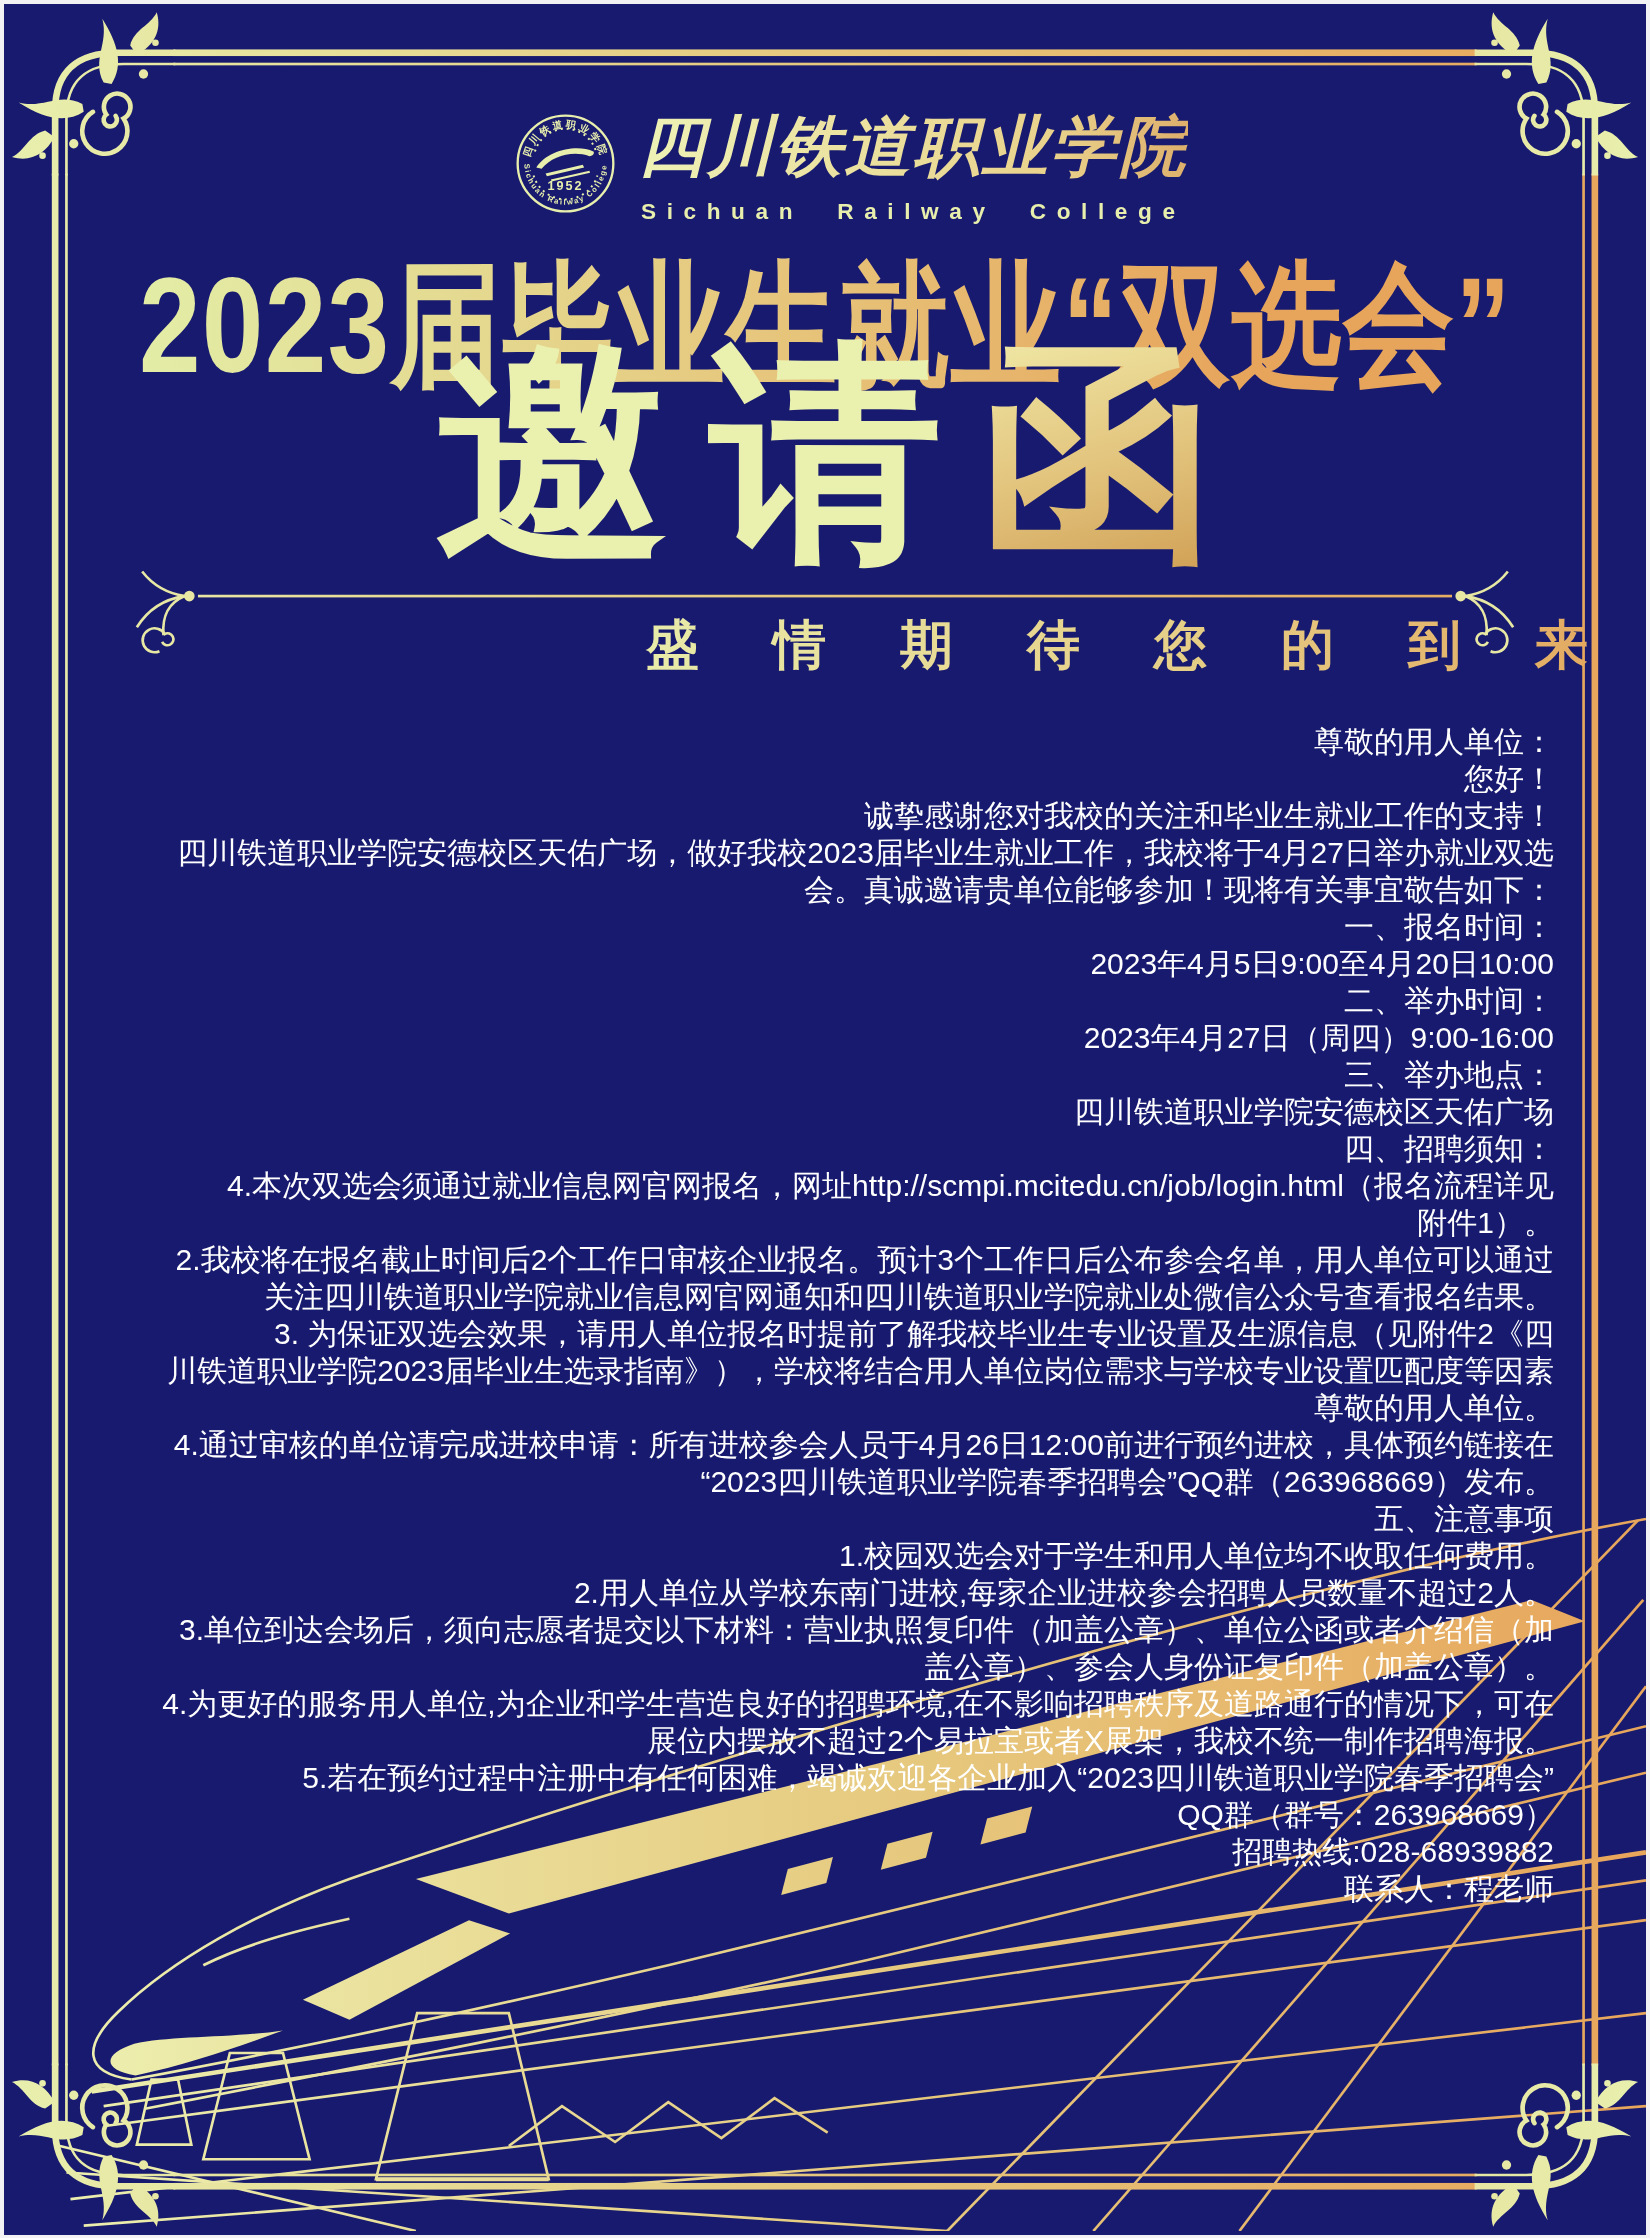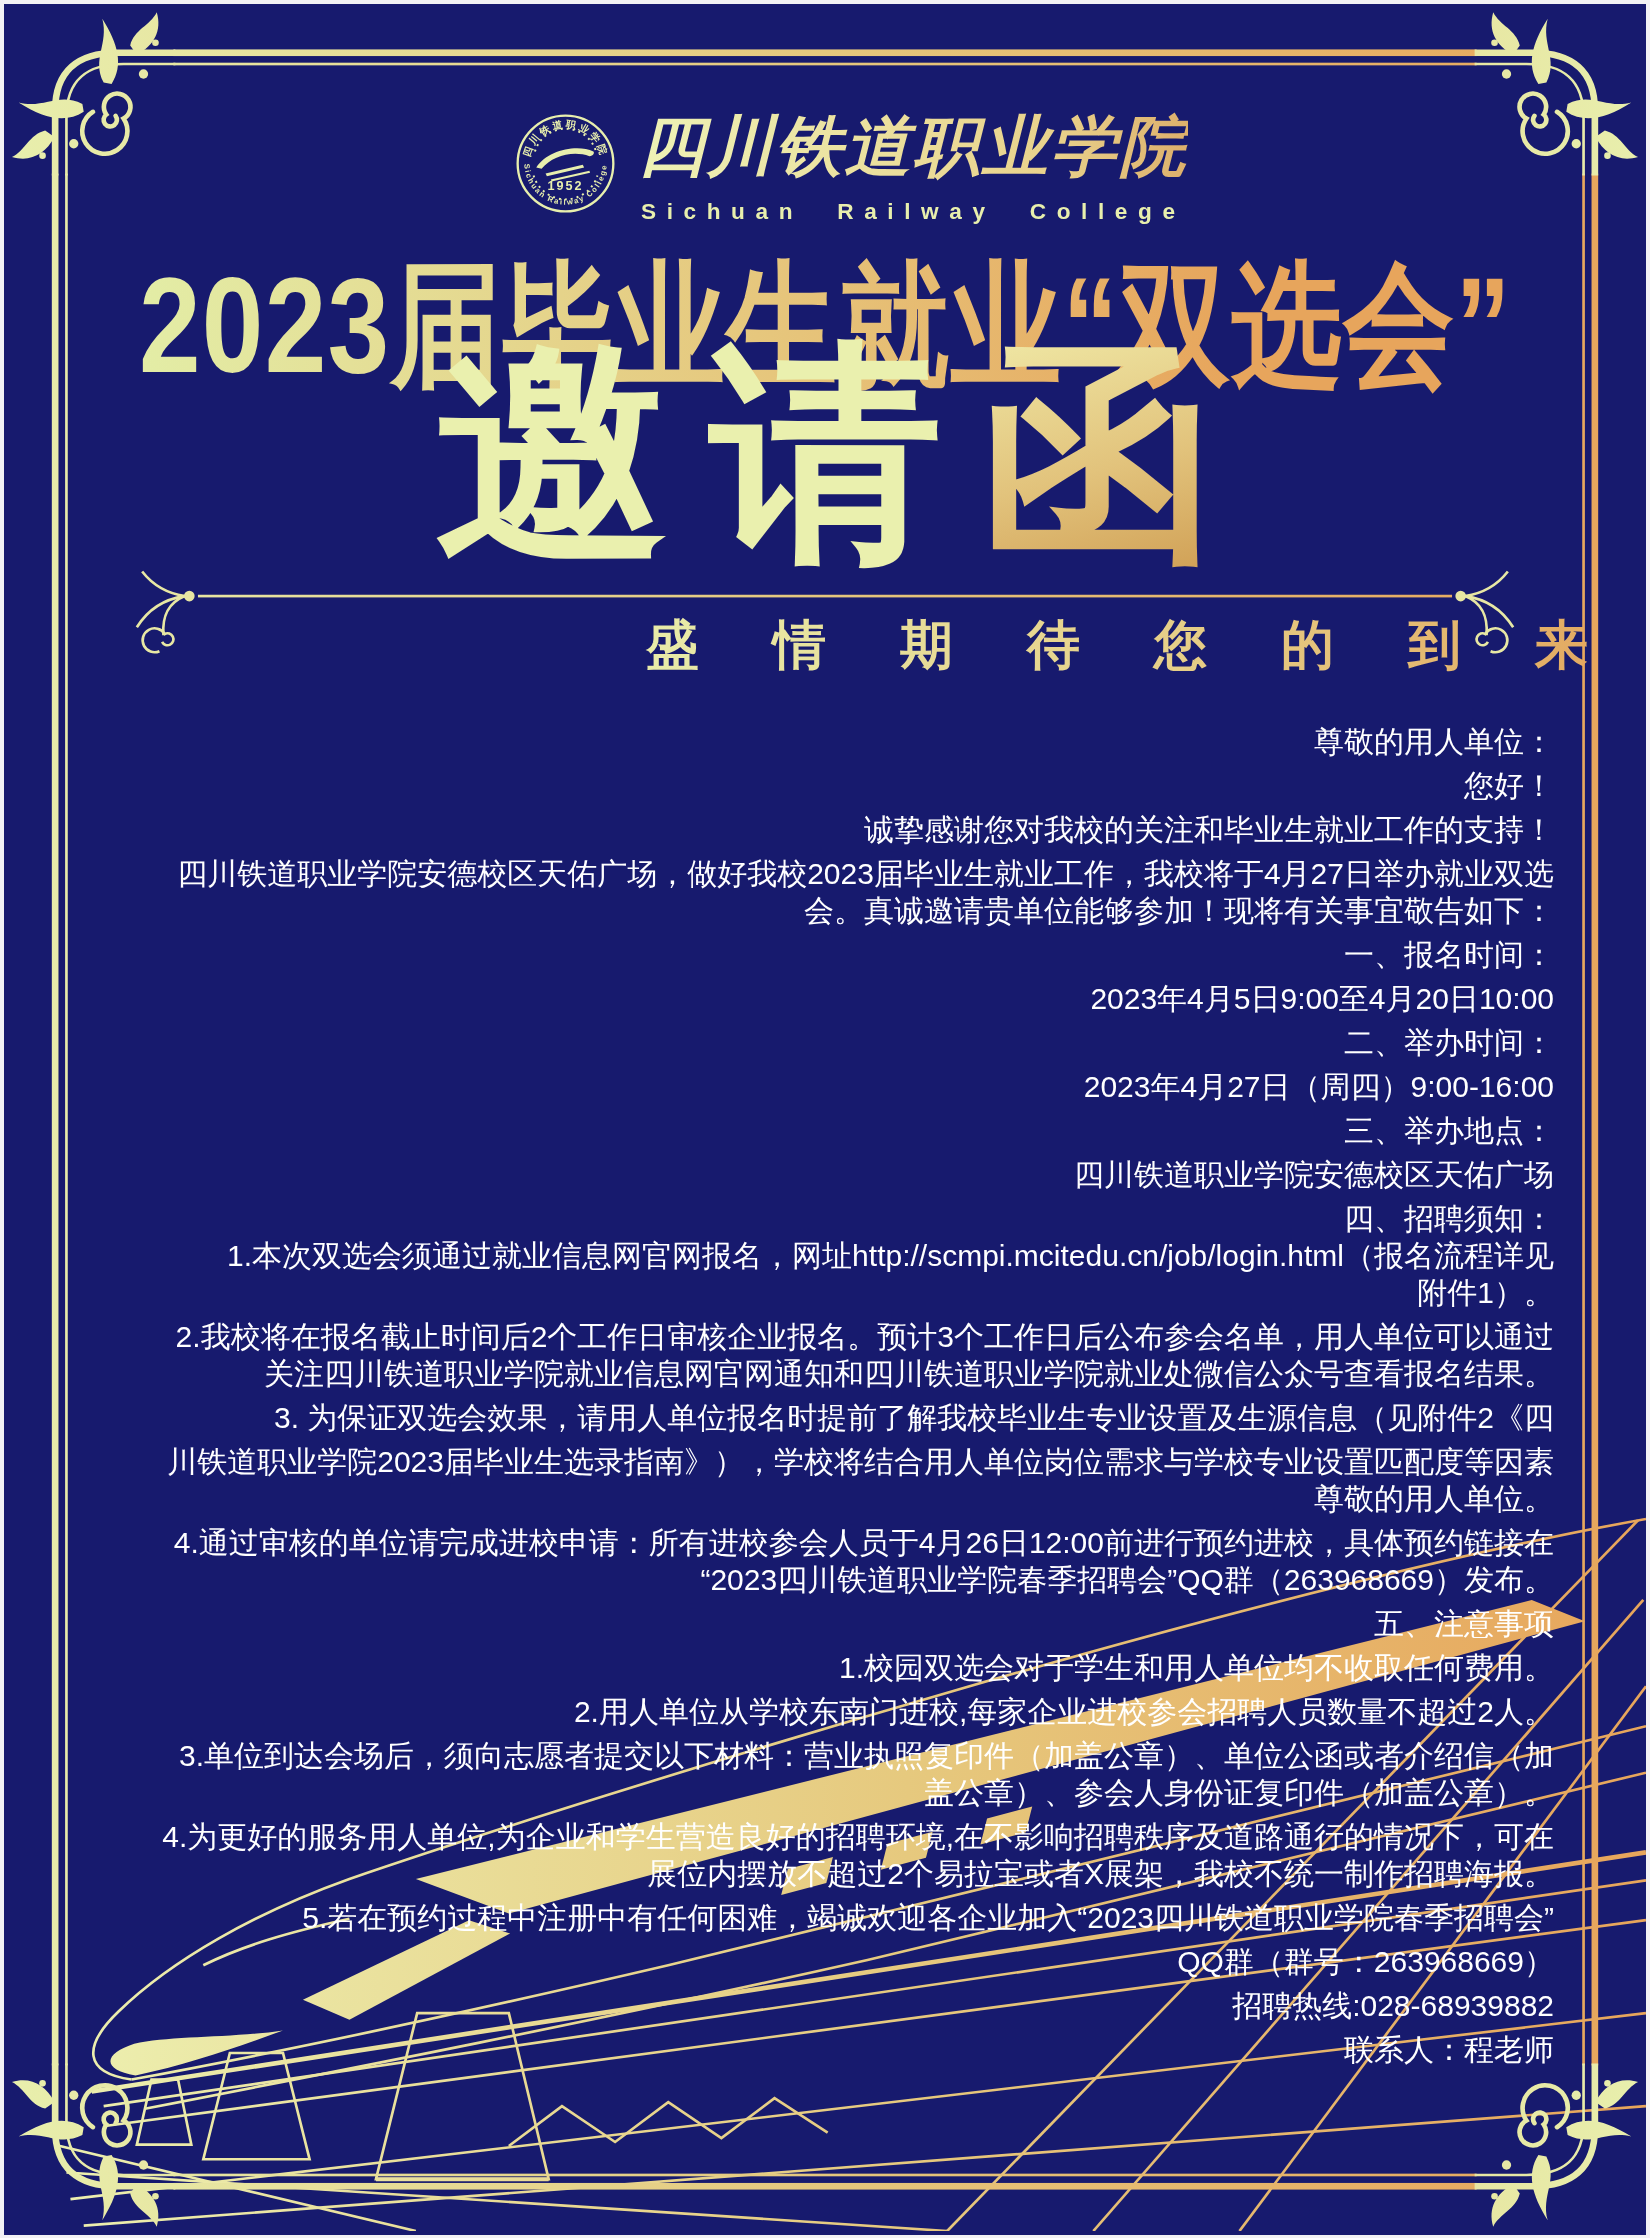--- a/index.html
+++ b/index.html
@@ -35,21 +35,21 @@
     background-image:linear-gradient(170deg,#eaf0ae 0%,#eaf0ae 100%);}
   .invite-char.gold{background-image:linear-gradient(165deg,#efe7a4 5%,#e2c37c 55%,#cf9d52 100%);}
   
   .subtitle-wrap{position:absolute;top:606px;left:16px;width:100%;text-align:right;z-index:2;}
   .subtitle{display:inline-block;font-size:53px;font-weight:700;letter-spacing:74px;padding-left:74px;white-space:nowrap;
     background-image:linear-gradient(to right,#e9efad 0%,#e6cf88 55%,#e2a45c 100%);}
   
   .body-text{position:absolute;top:719px;left:98px;right:92px;z-index:2;color:var(--text);font-size:30px;line-height:37px;}
   .line{white-space:nowrap;text-align:right;}
   .line .bold{font-weight:400;}
-  .indent-1{padding-left:60px;margin-top:7px;}
+  .indent-1{padding-left:60px;}
   .indent-2{padding-left:77px;}
 </style>
 </head>
 <body>
 
 <div class="poster">
 
   <svg class="frame-svg" viewBox="0 0 2472 3358" aria-hidden="true">
     <defs>
       <linearGradient id="gf" gradientUnits="userSpaceOnUse" x1="0" y1="0" x2="2472" y2="0">
@@ -190,21 +190,21 @@
       <div class="line indent-1"><span>诚挚感谢您对我校的关注和毕业生就业工作的支持！</span></div>
       <div class="line indent-1"><span>四川铁道职业学院安德校区天佑广场，做好我校2023届毕业生就业工作，我校将于</span><span class="bold">4月27日举办就业双选</span></div>
       <div class="line indent-0"><span class="bold">会</span><span>。真诚邀请贵单位能够参加！现将有关事宜敬告如下：</span></div>
       <div class="line indent-1"><span class="bold">一、报名时间：</span></div>
       <div class="line indent-1"><span>2023年4月5日9:00至4月20日10:00</span></div>
       <div class="line indent-1"><span class="bold">二、举办时间：</span></div>
       <div class="line indent-1"><span>2023年4月27日（周四）9:00-16:00</span></div>
       <div class="line indent-1"><span class="bold">三、举办地点：</span></div>
       <div class="line indent-1"><span>四川铁道职业学院安德校区天佑广场</span></div>
       <div class="line indent-1"><span class="bold">四、招聘须知：</span></div>
-      <div class="line indent-2"><span>1.本次双选会须通过就业信息网官网报名，网址http://scmpi.mcitedu.cn/job/login.html（报名流程详见</span></div>
+      <div class="line indent-2"><span>4.本次双选会须通过就业信息网官网报名，网址http://scmpi.mcitedu.cn/job/login.html（报名流程详见</span></div>
       <div class="line indent-0"><span>附件1）。</span></div>
       <div class="line indent-1"><span>2.我校将在报名截止时间后2个工作日审核企业报名。预计3个工作日后公布参会名单，用人单位可以通过</span></div>
       <div class="line indent-0"><span>关注四川铁道职业学院就业信息网官网通知和四川铁道职业学院就业处微信公众号查看报名结果。</span></div>
       <div class="line indent-1"><span>3.  为保证双选会效果，请用人单位报名时提前了解我校毕业生专业设置及生源信息（见附件2《四</span></div>
       <div class="line indent-1"><span>川铁道职业学院2023届毕业生选录指南》），学校将结合用人单位岗位需求与学校专业设置匹配度等因素</span></div>
       <div class="line indent-0"><span>尊敬的用人单位。</span></div>
       <div class="line indent-1"><span>4.通过审核的单位请完成进校申请：所有进校参会人员于4月26日12:00前进行预约进校，具体预约链接在</span></div>
       <div class="line indent-0"><span>“2023四川铁道职业学院春季招聘会”QQ群（263968669）发布。</span></div>
       <div class="line indent-1"><span class="bold">五、注意事项</span></div>
       <div class="line indent-1"><span>1.校园双选会对于学生和用人单位均不收取任何费用。</span></div>

